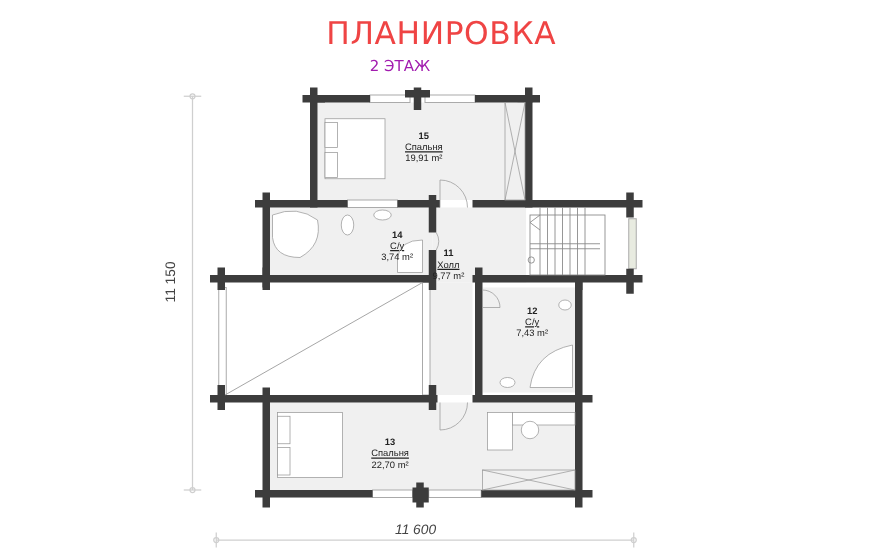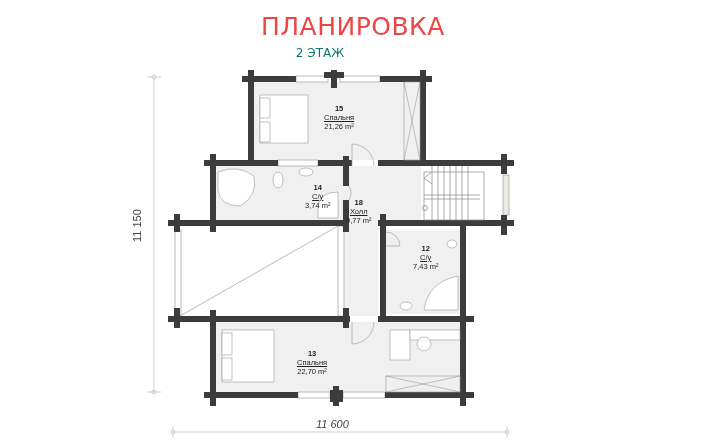--- a/index.html
+++ b/index.html
@@ -1,18 +1,18 @@
 <!DOCTYPE html>
 <html><head>
 <meta charset="utf-8">
 <style>
   html, body { margin:0; padding:0; background:#ffffff; }
   body { width:706px; height:440px; position:relative; overflow:hidden; font-family:"Liberation Sans", sans-serif; }
   .title { position:absolute; left:0; width:706px; top:12px; text-align:center; font-size:25px; color:#ef4444; letter-spacing:0.5px; font-family:"DejaVu Sans", sans-serif; }
-  .subtitle { position:absolute; left:0; width:640px; top:46px; text-align:center; font-size:12px; color:#0f766e; font-family:"DejaVu Sans", sans-serif; }
+  .subtitle { position:absolute; left:0; width:640px; top:46px; text-align:center; font-size:12px; color:#a21caf; font-family:"DejaVu Sans", sans-serif; }
   svg.plan { position:absolute; left:0; top:0; }
   .room-label { position:absolute; font-size:7.5px; color:#222; line-height:9px; white-space:nowrap;text-align:center; }
   .room-label .num { font-weight:bold; }
   .room-label .name { text-decoration:underline; }
   .dim-h { position:absolute; top:418px; left:316px; font-size:11px; color:#444;font-style:italic; }
   .dim-v { position:absolute; left:131px; top:242px; font-size:11px; color:#444; transform:rotate(-90deg); transform-origin:left top; white-space:nowrap; }
 </style>
 </head>
 <body>
 
@@ -147,29 +147,29 @@
     <path d="M352,166 L352,144 A22,22 0 0 1 374,166"></path>
     <path d="M349,186 A14,14 0 0 1 349,200"></path>
     <path d="M386,232 A14,14 0 0 1 400,246 L386,246"></path>
     <path d="M352,322 L352,344 A22,22 0 0 0 374,322"></path>
   </g>
 </svg>
 
 <div class="room-label" style="left:324px; top:104px;">
   <div class="num">15</div>
   <div class="name">Спальня</div>
-  <div>21,26 m²</div>
+  <div>19,91 m²</div>
 </div>
 <div class="room-label" style="left:289px; top:183px;margin-left:16px;">
   <div class="num">14</div>
   <div class="name">С/у</div>
   <div>3,74 m²</div>
 </div>
 <div class="room-label" style="left:346px; top:198px;">
-  <div class="num">18</div>
+  <div class="num">11</div>
   <div class="name">Холл</div>
   <div>9,77 m²</div>
 </div>
 <div class="room-label" style="left:413px; top:244px;">
   <div class="num">12</div>
   <div class="name">С/у</div>
   <div>7,43 m²</div>
 </div>
 <div class="room-label" style="left:297px; top:349px;">
   <div class="num">13</div>

